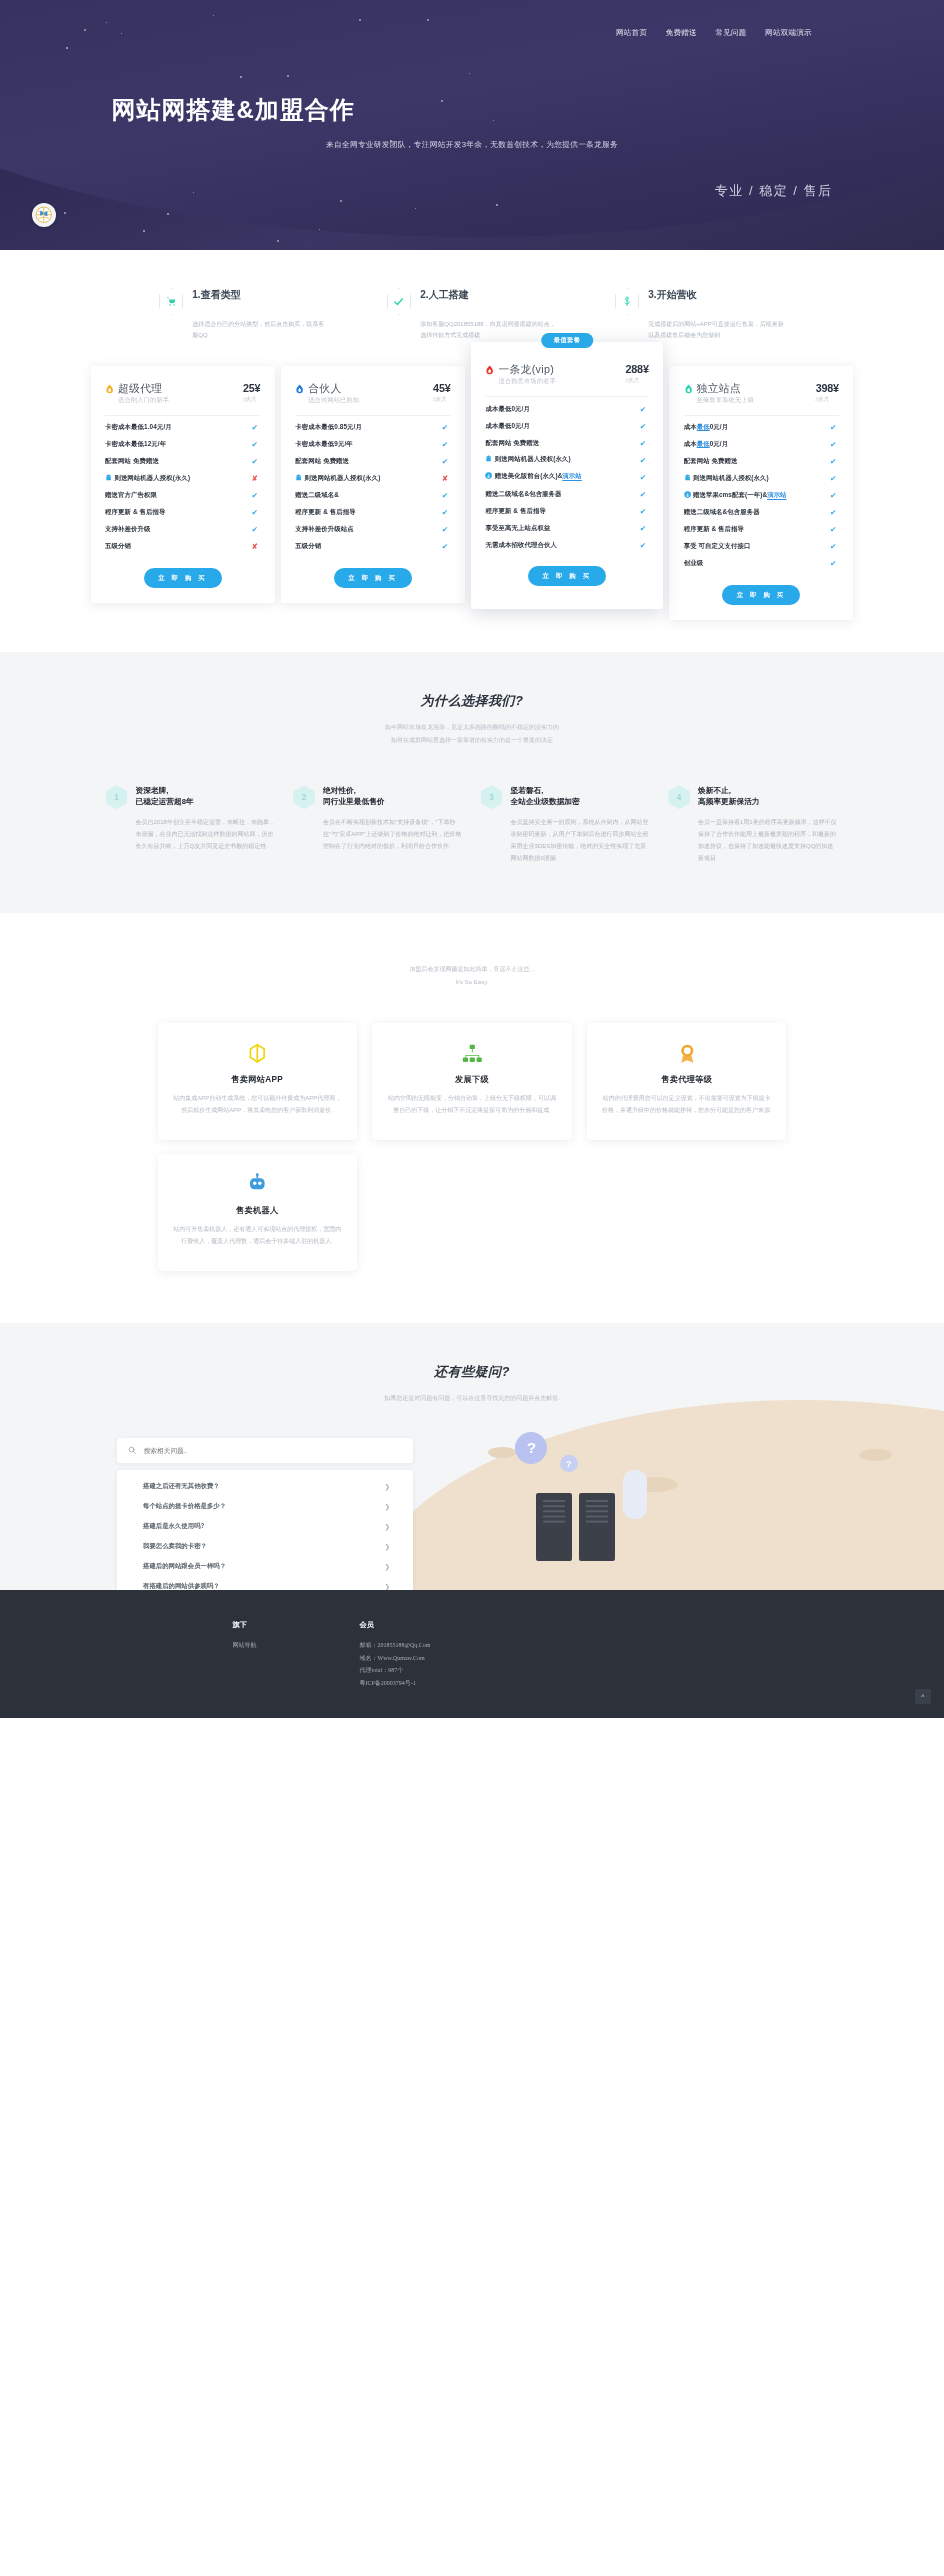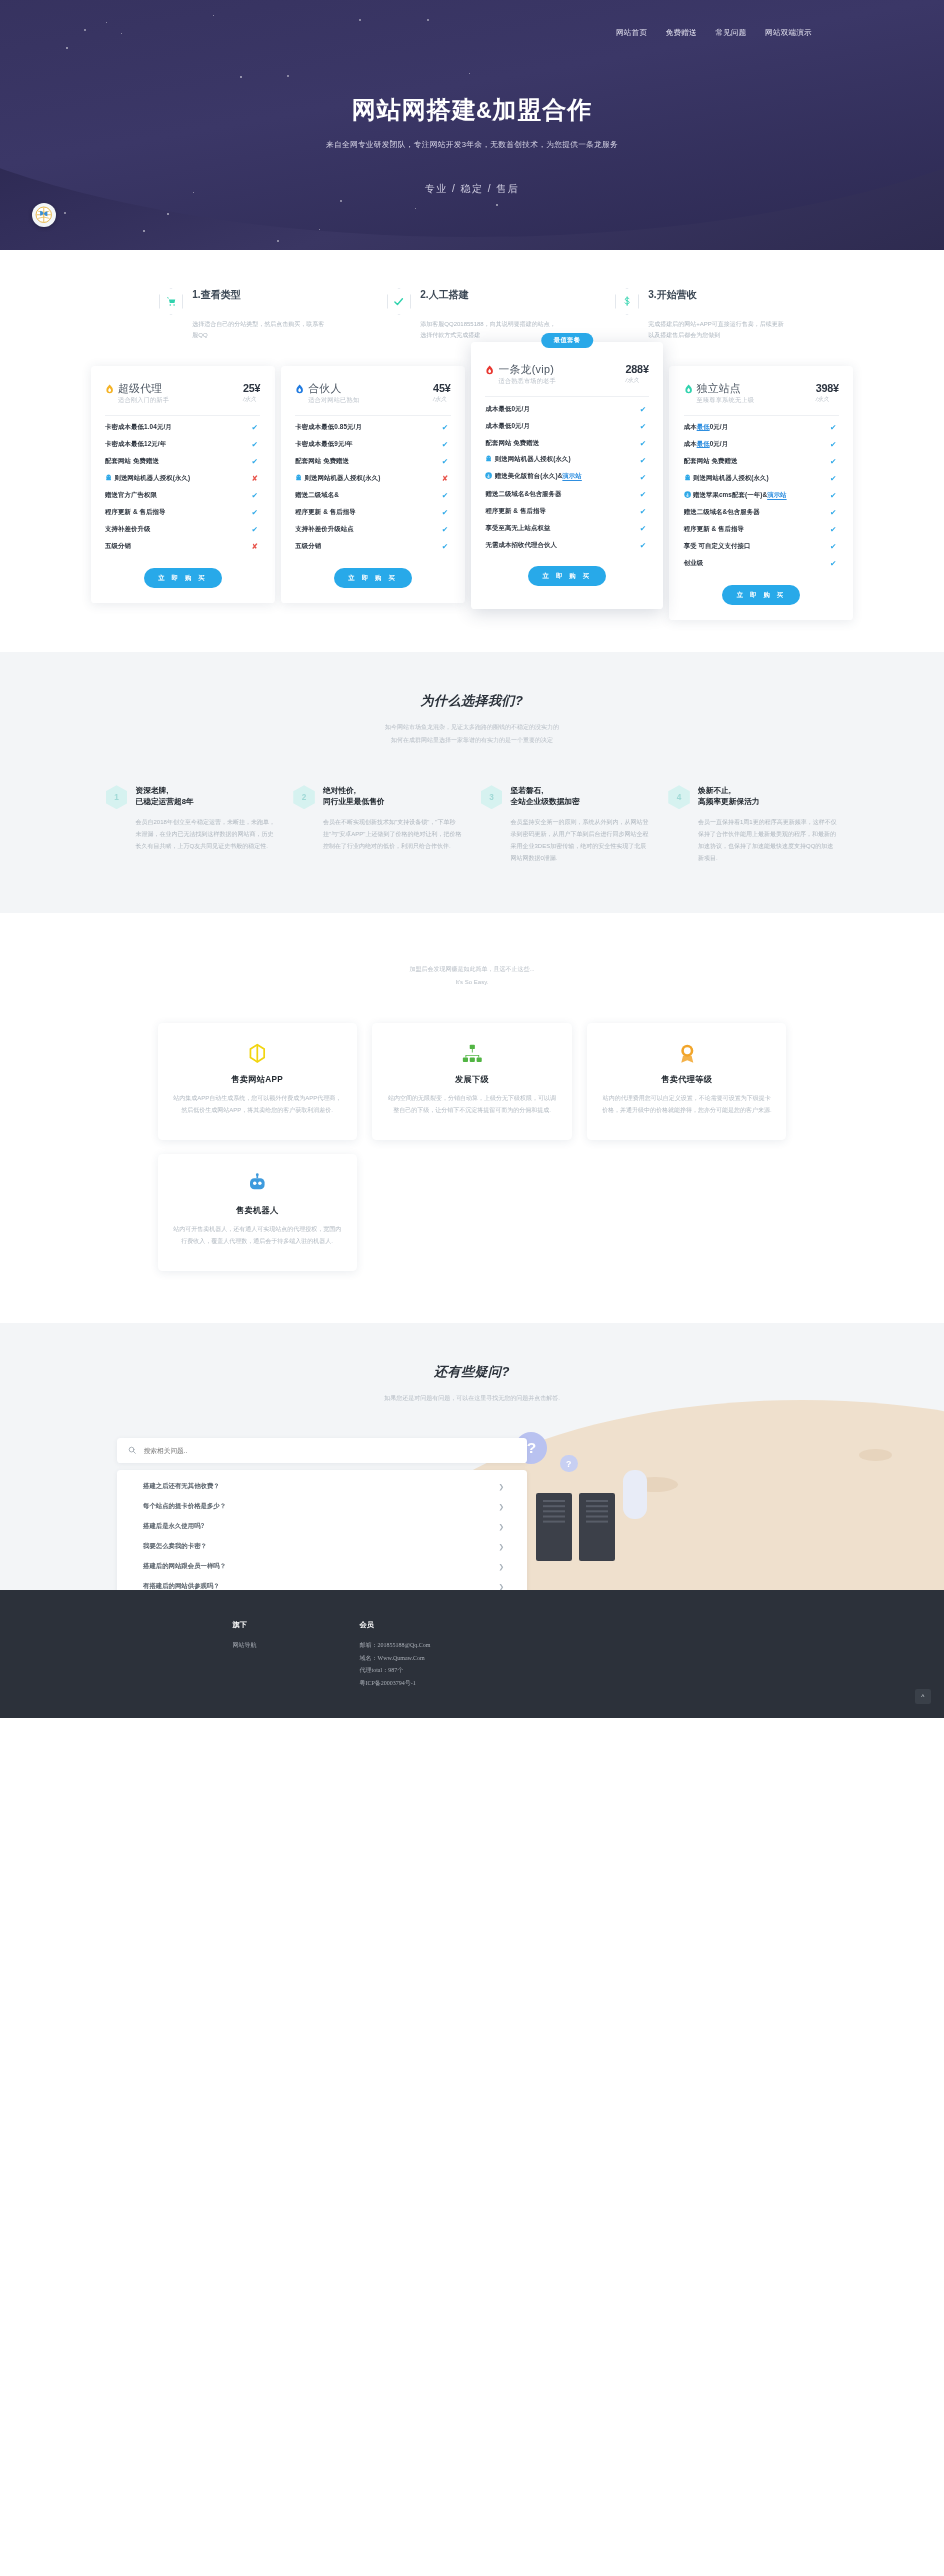--- a/index.html
+++ b/index.html
@@ -31,30 +31,30 @@
   .star { position: absolute; background: #fff; border-radius: 50%; opacity: .55; }
   .hero-inner { position: relative; z-index: 5; width: 721px; margin: 0 auto; }
   .hero-nav {
     display: flex; justify-content: flex-end; gap: 18.5px;
     padding-top: 28px; padding-right: 20.6px;
   }
   .hero-nav a {
     color: #e9e8f4; font-size: 7.5px; text-decoration: none; letter-spacing: 0.3px;
   }
   .hero-title {
-    text-align: center; margin-top: 56px;
-    font-size: 24px; font-weight: 700; color: #ffffff; letter-spacing: 1px; font-family: Liberation Mono, monospace;
+    text-align: left; margin-top: 56px;
+    font-size: 24px; font-weight: 700; color: #ffffff; letter-spacing: 1px;
   }
   .hero-sub {
     text-align: center; margin-top: 14.4px;
     font-size: 7.7px; color: #d7d5e6; letter-spacing: 0.3px; font-weight: 300;
   }
   .hero-tags {
-    text-align: center; margin-top: 32px;
-    font-size: 10px; color: #cfcde0; letter-spacing: 1.5px; font-weight: 300;
+    text-align: right; margin-top: 32px;
+    font-size: 13px; color: #cfcde0; letter-spacing: 1.5px; font-weight: 300;
   }
   .hero-logo {
     position: absolute; left: 32px; bottom: 23px; z-index: 6;
     width: 24px; height: 24px; border-radius: 50%;
     background: #f2f5f8;
     display: flex; align-items: center; justify-content: center;
     box-shadow: 0 1px 4.1px rgba(0,0,0,.25);
   }
 
   
@@ -148,21 +148,21 @@
     background: #fff; border-radius: 4.6px; padding: 17.5px 14.4px 18.5px 14.4px;
     box-shadow: 0 1.5px 8.2px rgba(40,60,90,.085);
     text-align: center; min-height: 117px;
   }
   .ricon { height: 24px; display: flex; align-items: center; justify-content: center; margin-bottom: 9.3px; }
   .rtitle { font-size: 8.2px; font-weight: 700; color: #222930; margin-bottom: 8.2px; letter-spacing: 0.3px; }
   .rdesc { font-size: 6px; color: #b0b8c0; line-height: 1.95; font-weight: 300; }
 
   
   .faq { position: relative; background: #f3f5f7; padding: 40px 0 0 0; overflow: hidden; height: 267px; }
-  .faq-panel { position: relative; z-index: 4; width: 410px; margin: 33px 0 0 117px; }
+  .faq-panel { position: relative; z-index: 4; width: 296px; margin: 33px 0 0 117px; }
   .faq-search {
     background: #fff; border-radius: 3.6px; height: 25px;
     display: flex; align-items: center; padding: 0 11.3px; gap: 7.2px;
     box-shadow: 0 1px 5.2px rgba(40,60,90,.07);
   }
   .faq-search input {
     border: none; outline: none; flex: 1 1 auto;
     font-size: 6.7px; color: #9aa3ac; font-family: inherit; background: transparent;
   }
   .faq-list {

